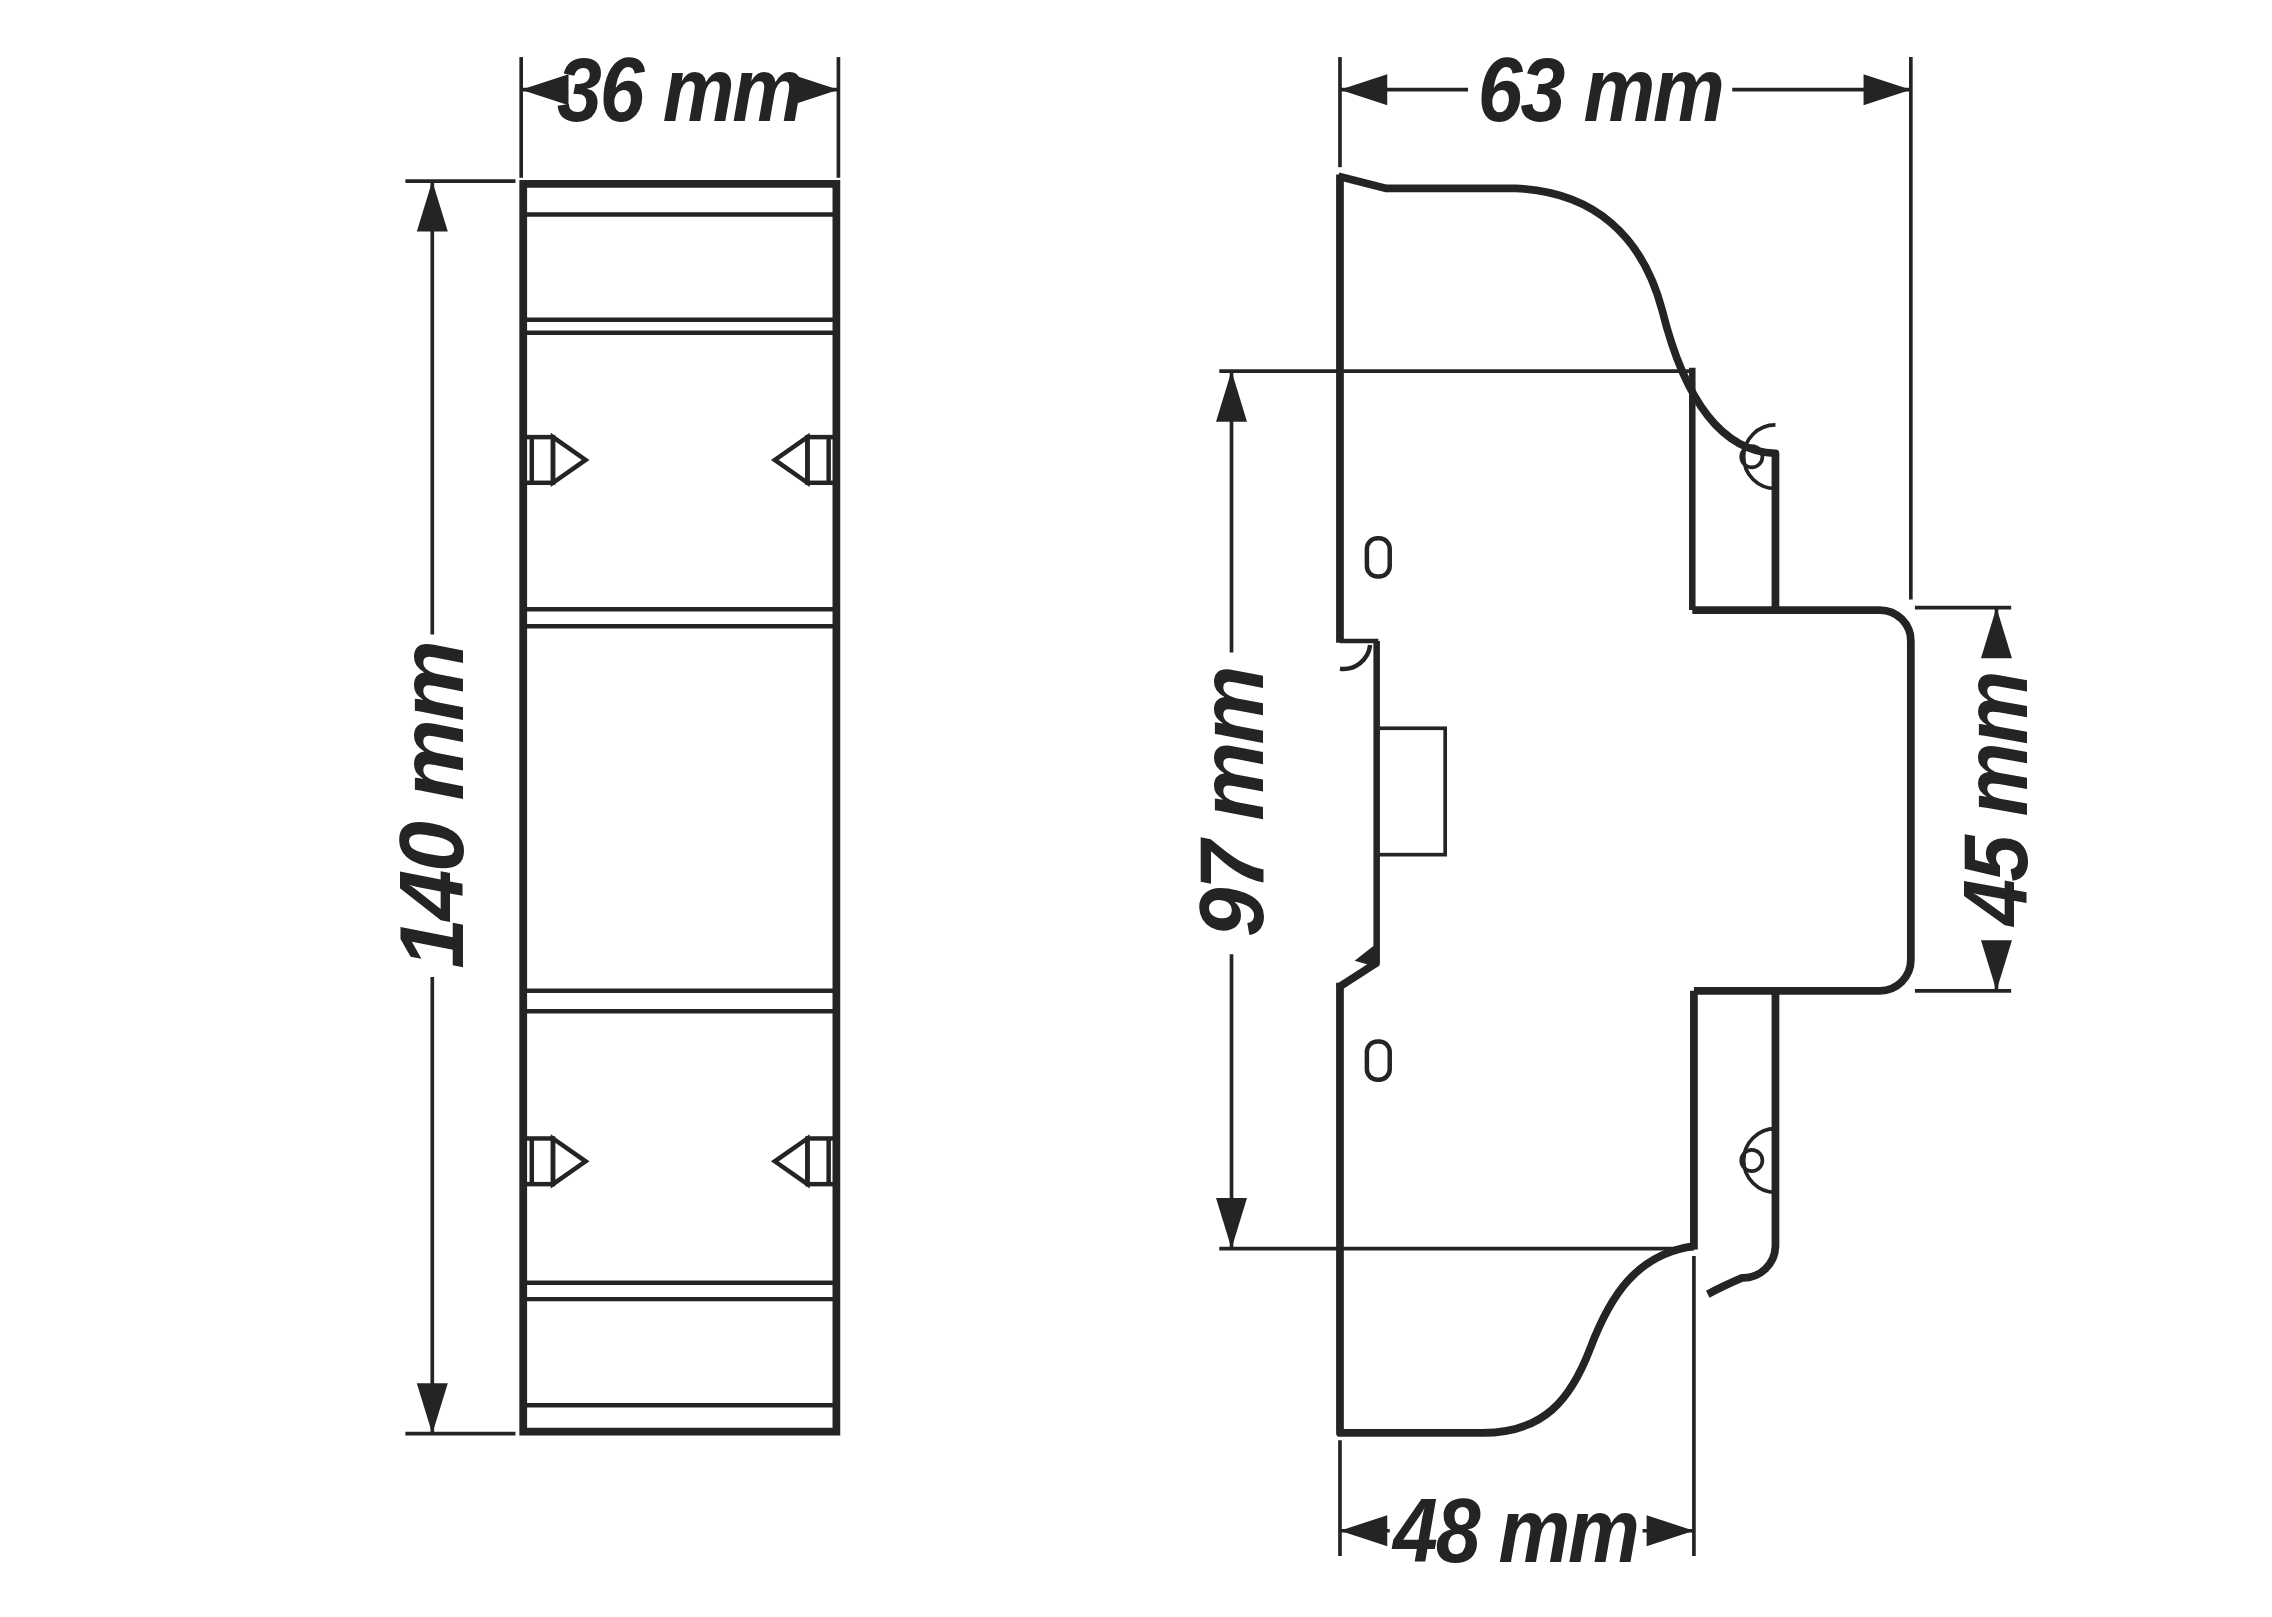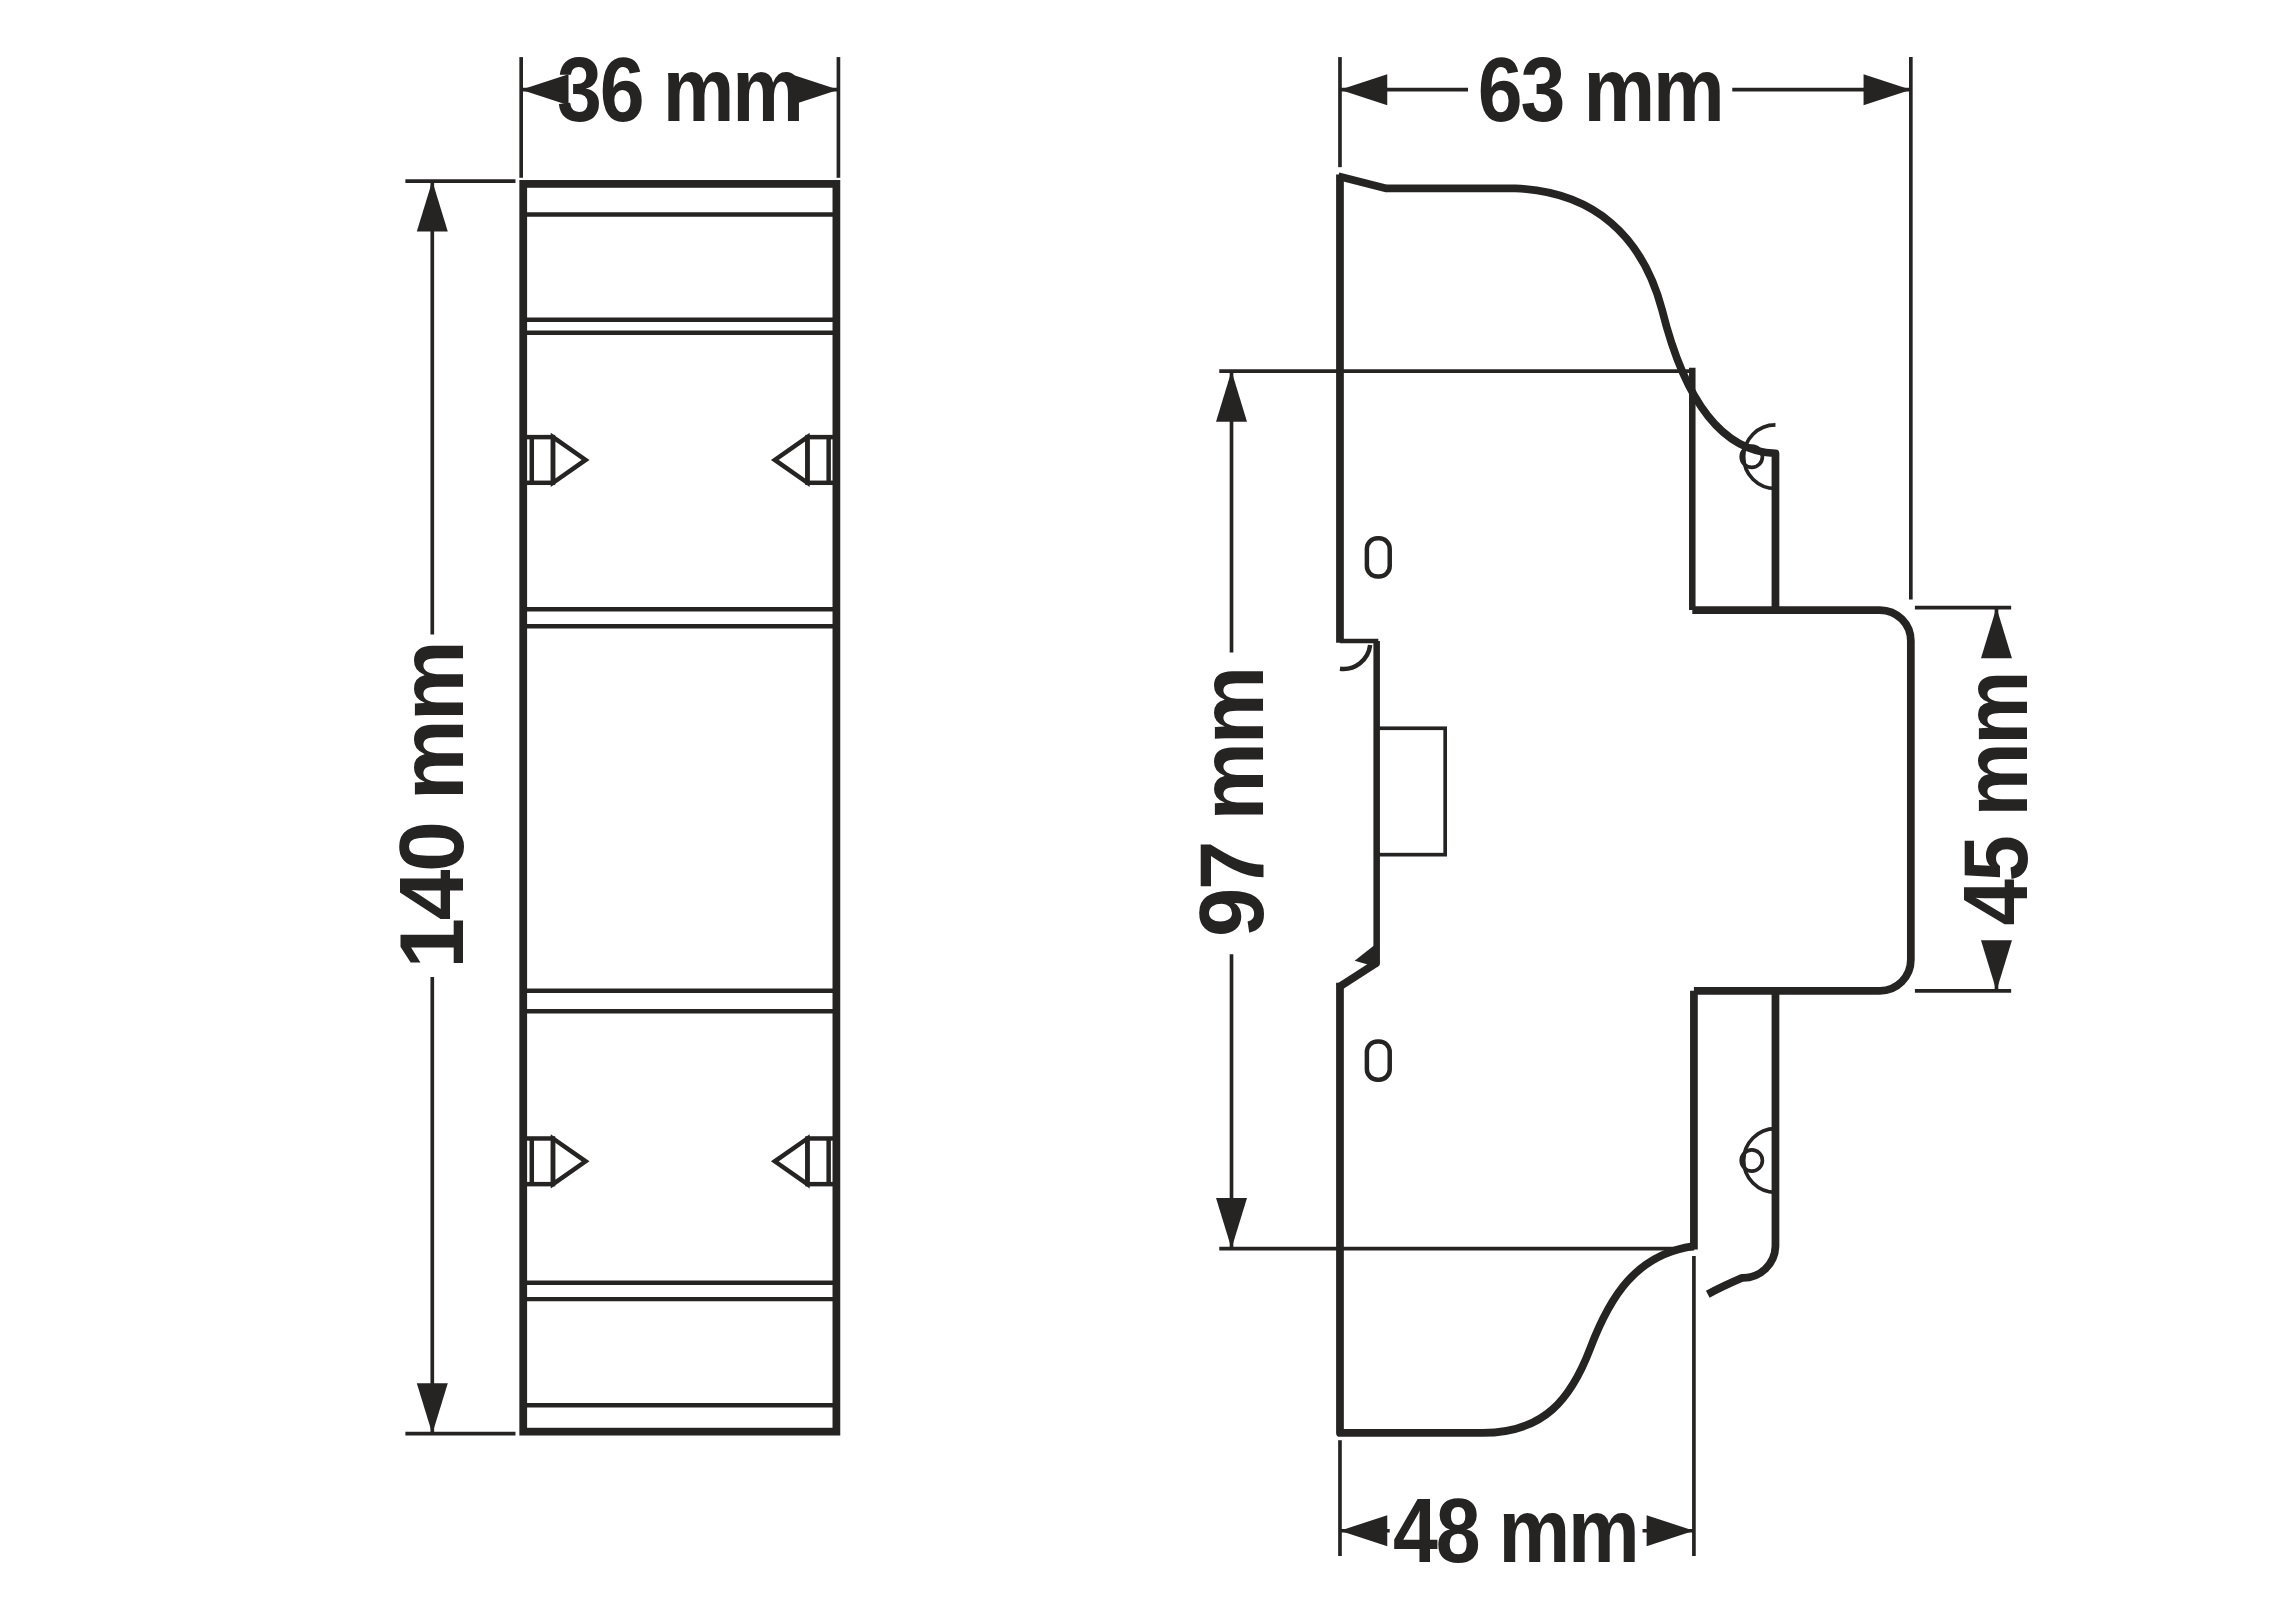--- a/index.html
+++ b/index.html
@@ -1,17 +1,17 @@
 <!DOCTYPE html>
 <html style="--line: #262323; --bg: #ffffff;font-size:13px"><head>
 <meta charset="utf-8">
 <style>
   :root{ --line:#262323; --bg:#ffffff; }
   html,body{margin:0;padding:0;background:#fff;}
-  #canvas{position:relative;width:2273px;height:1618px;background:var(--bg);overflow:hidden;}
+  #canvas{position:relative;width:2273px;height:1618px;background:var(--bg);overflow:hidden;font-style:italic;}
   svg{position:absolute;left:0;top:0;}
   .ln{fill:none;stroke:var(--line);stroke-linecap:butt;stroke-linejoin:round;}
   .mt{stroke-linejoin:miter;}
   .w9{stroke-width:9.5}
   .w8{stroke-width:8}
   .w5{stroke-width:5.5}
   .w4{stroke-width:4.5}
   .fl{fill:var(--line);stroke:none;}
   .tx{fill:var(--line);font-family:"Liberation Sans",sans-serif;font-weight:700;
       font-size:112px;letter-spacing:-3px;}

